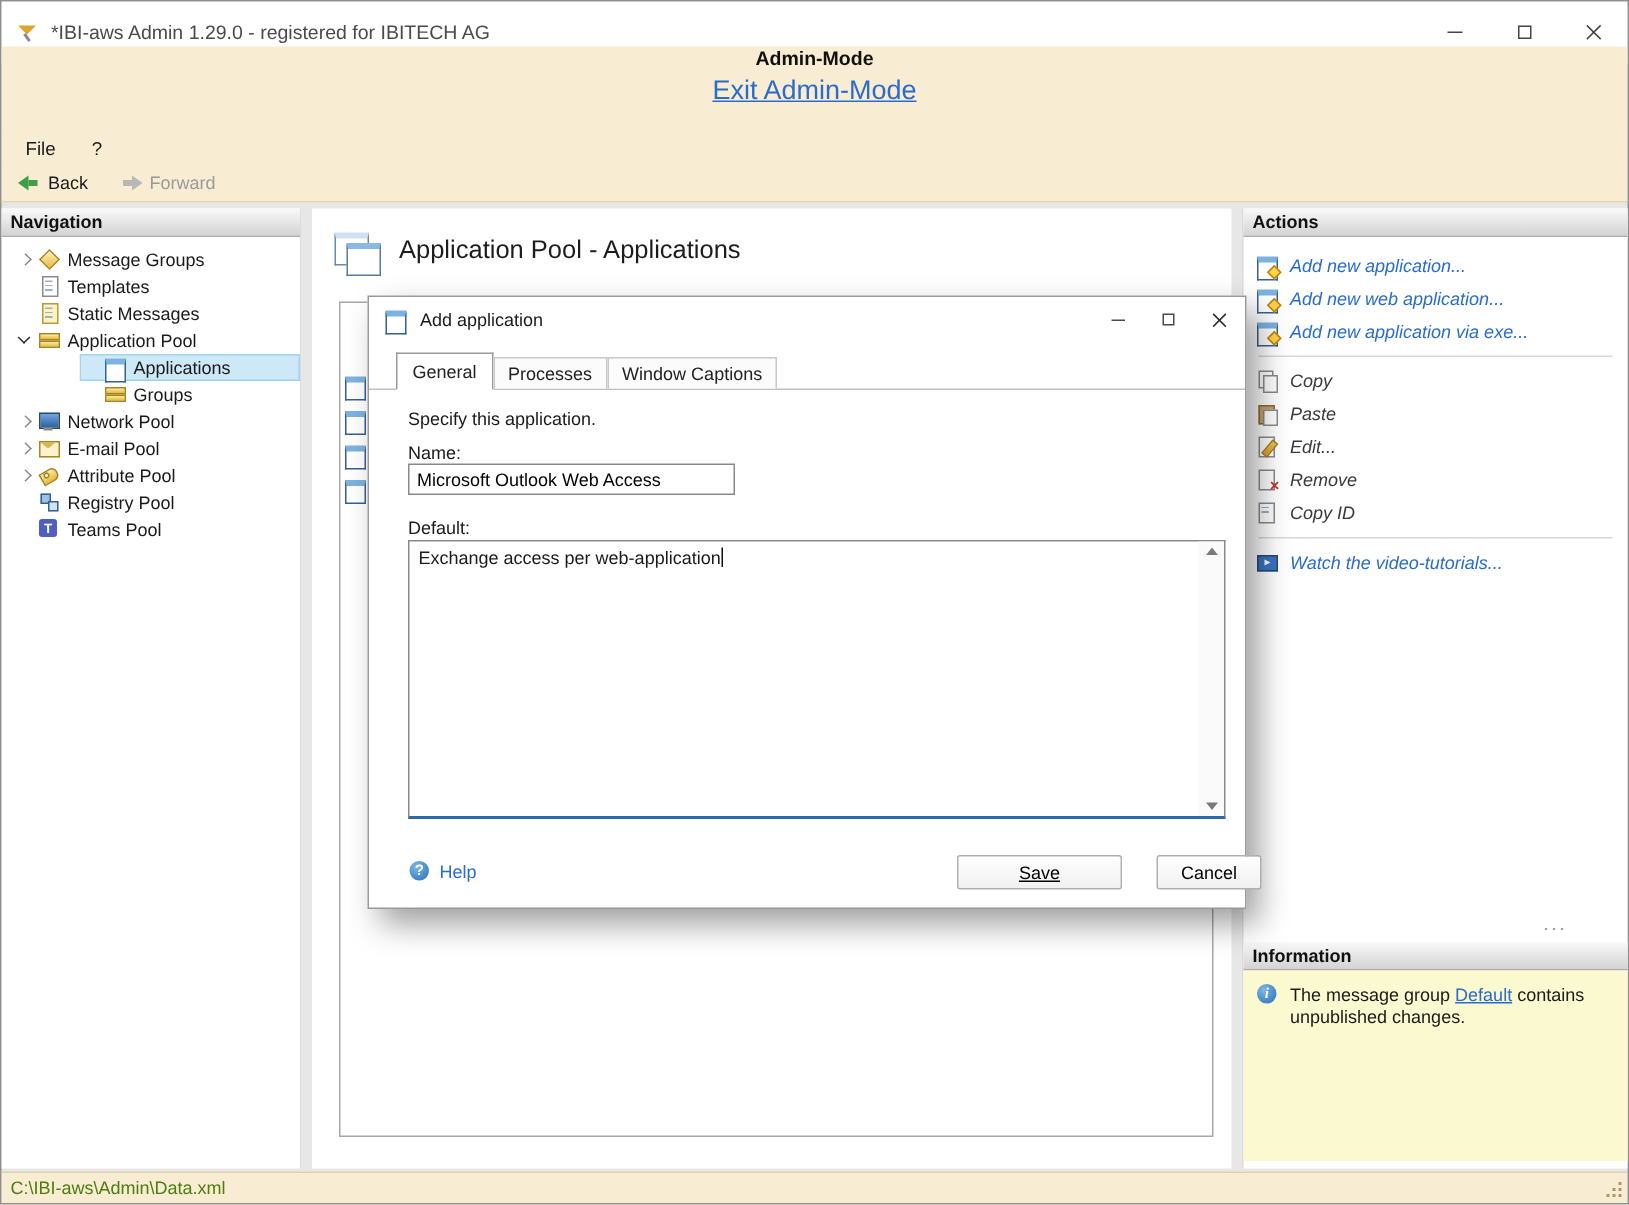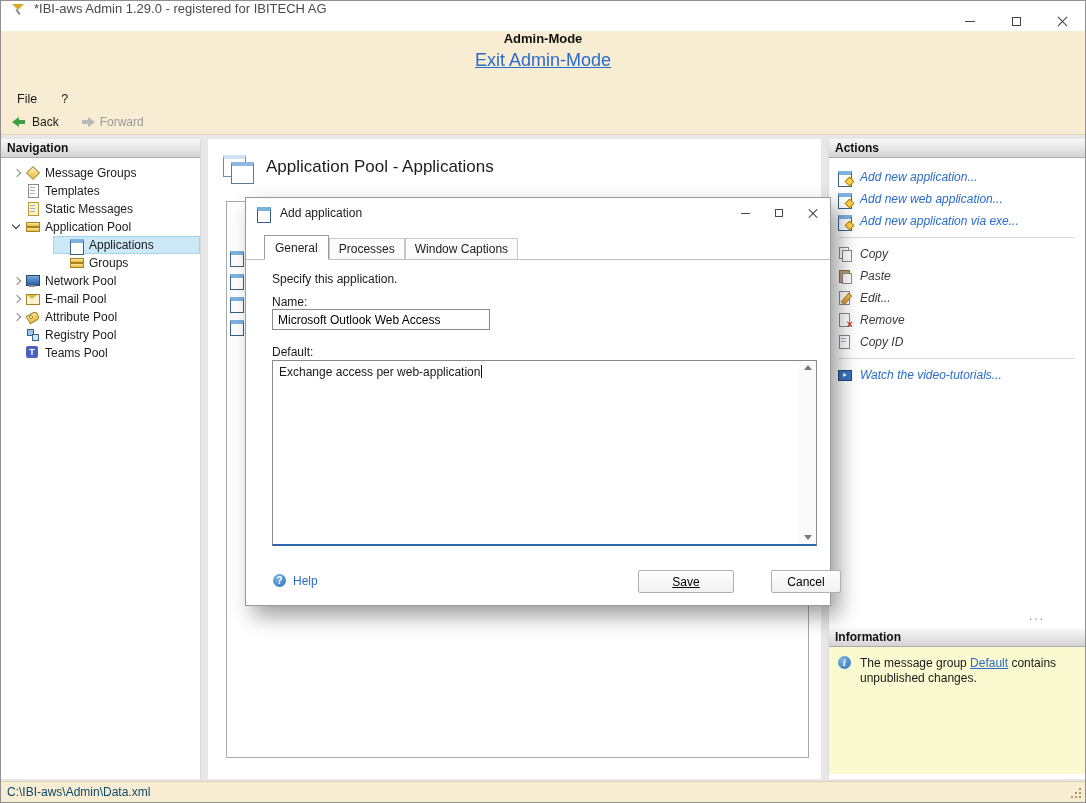--- a/index.html
+++ b/index.html
@@ -3,21 +3,21 @@
 <meta charset="utf-8">
 <style>
   * { margin:0; padding:0; box-sizing:border-box; }
   html,body { background:#d0d0d0; }
   .app {
     position:relative; width:1086px; height:803px;
     font-family:"Liberation Sans", sans-serif; font-size:12px; color:#1a1a1a;
     background:#e7e7e7; border:1px solid #8f8f8f; overflow:hidden;
   }
   
-  .titlebar { position:absolute; left:0; top:0; right:0; height:42px; background:#ffffff; display:flex; padding-left:9px; border-bottom:1px solid #e6e6e6; }
+  .titlebar { position:absolute; left:0; top:0; right:0; height:42px; background:#ffffff; display:flex; align-items:center; padding-left:9px; border-bottom:1px solid #e6e6e6; }
   .title-text { margin-left:8px; font-size:13px; color:#4a4a4a; }
   .win-controls { margin-left:auto; display:flex; height:100%; }
   .wc { width:46px; height:100%; display:flex; align-items:center; justify-content:center; }
   .g-min { width:10px; height:1px; background:#444; }
   .g-max { width:9px; height:9px; border:1px solid #444; }
   .g-x { width:11px; height:11px; position:relative; }
   .g-x::before,.g-x::after { content:""; position:absolute; left:-1px; top:5px; width:13px; height:1px; background:#444; }
   .g-x::before { transform:rotate(45deg); }
   .g-x::after { transform:rotate(-45deg); }
   
@@ -122,24 +122,24 @@
   .name-input { position:absolute; left:26px; top:111px; width:218px; height:21px; border:1px solid #8a8a8a; font:12px "Liberation Sans",sans-serif; padding:0 5px; background:#fff; }
   .lbl-notice { position:absolute; left:26px; top:147px; }
   .notice-box { position:absolute; left:26px; top:162px; width:545px; height:186px; border:1px solid #8a8a8a; border-bottom:2px solid #2e68a8; background:#fff; }
   .notice-text { position:absolute; left:6px; top:4px; right:22px; line-height:15px; }
   .caret { display:inline-block; width:1px; height:13px; background:#111; vertical-align:-2px; margin-left:1px; }
   .vscroll { position:absolute; top:0; right:0; bottom:0; width:17px; background:#fafafa; display:flex; flex-direction:column; justify-content:space-between; align-items:center; padding:4px 0; }
   .sb-up { width:0; height:0; border-left:4px solid transparent; border-right:4px solid transparent; border-bottom:5px solid #7a7a7a; }
   .sb-down { width:0; height:0; border-left:4px solid transparent; border-right:4px solid transparent; border-top:5px solid #7a7a7a; }
   .help-link { position:absolute; left:26px; top:375px; display:flex; align-items:center; gap:5px; color:#2a6ccc; cursor:pointer; }
   .btn { position:absolute; top:372px; height:23px; font:12px "Liberation Sans",sans-serif; background:linear-gradient(#fefefe,#f1f1f1); border:1px solid #b0b0b0; border-radius:2px; cursor:pointer; }
-  .btn-save { left:392px; width:96px;text-decoration:underline; }
+  .btn-save { left:392px; width:110px;text-decoration:underline; }
   .btn-cancel { left:513px; width:70px;margin-left:12px; }
   
-  .statusbar { position:absolute; left:0; right:0; bottom:0; height:21px; background:#f8ecd2; border-top:1px solid #ddd1b2; display:flex; align-items:center; padding-left:6px; color:#0c4a6e; }
+  .statusbar { position:absolute; left:0; right:0; bottom:0; height:21px; background:#f8ecd2; border-top:1px solid #ddd1b2; display:flex; align-items:center; padding-left:6px; color:#4d7c0f; }
   .grip { position:absolute; right:4px; bottom:4px; width:10px; height:10px; }
   .grip::before { content:""; position:absolute; right:0; bottom:0; width:2px; height:2px; background:#a89a6a; box-shadow:-4px 0 #a89a6a,-8px 0 #a89a6a,0 -4px #a89a6a,-4px -4px #a89a6a,0 -8px #a89a6a; }
 </style>
 </head>
 <body>
 
 <div class="app">
 
   <div class="titlebar">
     <span class="ic ic-logo"></span>

